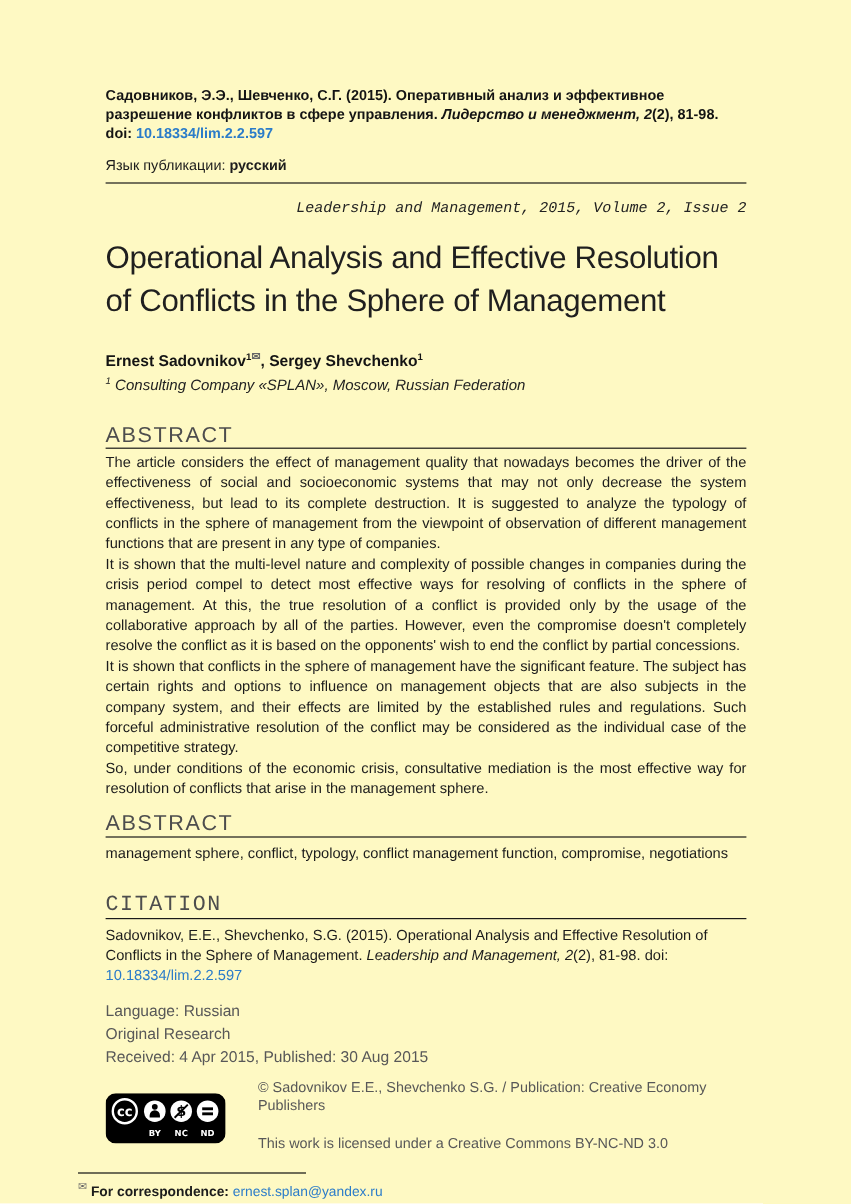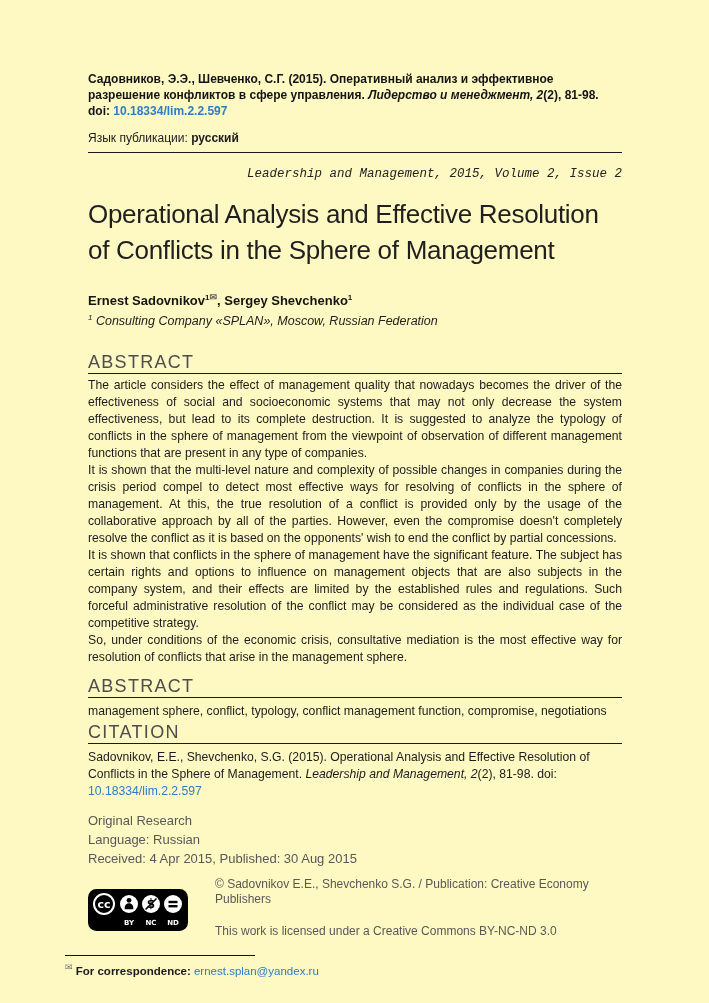--- a/index.html
+++ b/index.html
@@ -23,21 +23,21 @@
 
   .title { margin-top:14px; font-size:26px; line-height:36px; font-weight:400; letter-spacing:-0.3px; color:#1f1f1f; }
 
   .authors { margin-top:21px; font-size:13px; font-weight:bold; line-height:17px; color:#141414; }
   .authors sup, .affiliation sup { font-size:8px; }
   .mail-sup { font-size:9px; color:#666; vertical-align:super; }
   .affiliation { font-size:12.5px; font-style:italic; line-height:17px; color:#222; }
 
   .section-header { margin-top:24px; font-size:18px; letter-spacing:1.3px; color:#4d4d4d; line-height:16px; }
   .section-header.tight1 { margin-top:12px; }
-  .section-header.tight2 { margin-top:4px; }
+  .section-header.tight2 { margin-top:26px;font-family:Liberation Mono, monospace; }
   .header-rule { margin-top:3px; }
 
   .abstract-text { margin-top:3px; }
   .abstract-text p { margin:0; font-size:12.2px; line-height:17px; text-align:justify; color:#1c1c1c; }
 
   .keywords-text { margin-top:5px; font-size:12.2px; line-height:17px; color:#1c1c1c; }
 
   .citation-text { margin-top:5px; font-size:12.2px; line-height:17px; color:#1c1c1c; }
 
   .meta-block { margin-top:11px; font-size:13px; line-height:19px; color:#585858; }
@@ -99,22 +99,22 @@
     <hr class="rule header-rule">
     <div class="keywords-text">management sphere, conflict, typology, conflict management function, compromise, negotiations</div>
 
     <div class="section-header tight2">CITATION</div>
     <hr class="rule header-rule">
     <div class="citation-text">
       <span>Sadovnikov, E.E., Shevchenko, S.G. (2015). Operational Analysis and Effective Resolution of Conflicts in the Sphere of Management. </span><i>Leadership and Management, 2</i><span>(2), 81-98. doi: </span><a class="link">10.18334/lim.2.2.597</a>
     </div>
 
     <div class="meta-block">
+      <div>Language: Russian</div>
       <div>Original Research</div>
-      <div>Language: Russian</div>
       <div>Received: 4 Apr 2015, Published: 30 Aug 2015</div>
     </div>
 
     <div class="footer">
       <svg class="cc-badge" width="100" height="42" viewBox="0 0 100 42">
         <rect x="1.5" y="1.5" width="97" height="39" rx="7" fill="#000" stroke="#000" stroke-width="3"></rect>
         <circle cx="16" cy="15" r="10" fill="none" stroke="#fff" stroke-width="2"></circle>
         <text x="16" y="19" font-size="11" font-weight="bold" fill="#fff" text-anchor="middle" font-family="DejaVu Sans, sans-serif">cc</text>
         <circle cx="41" cy="15" r="9" fill="#fff"></circle>
         <circle cx="41" cy="11.3" r="2.4" fill="#000"></circle>

